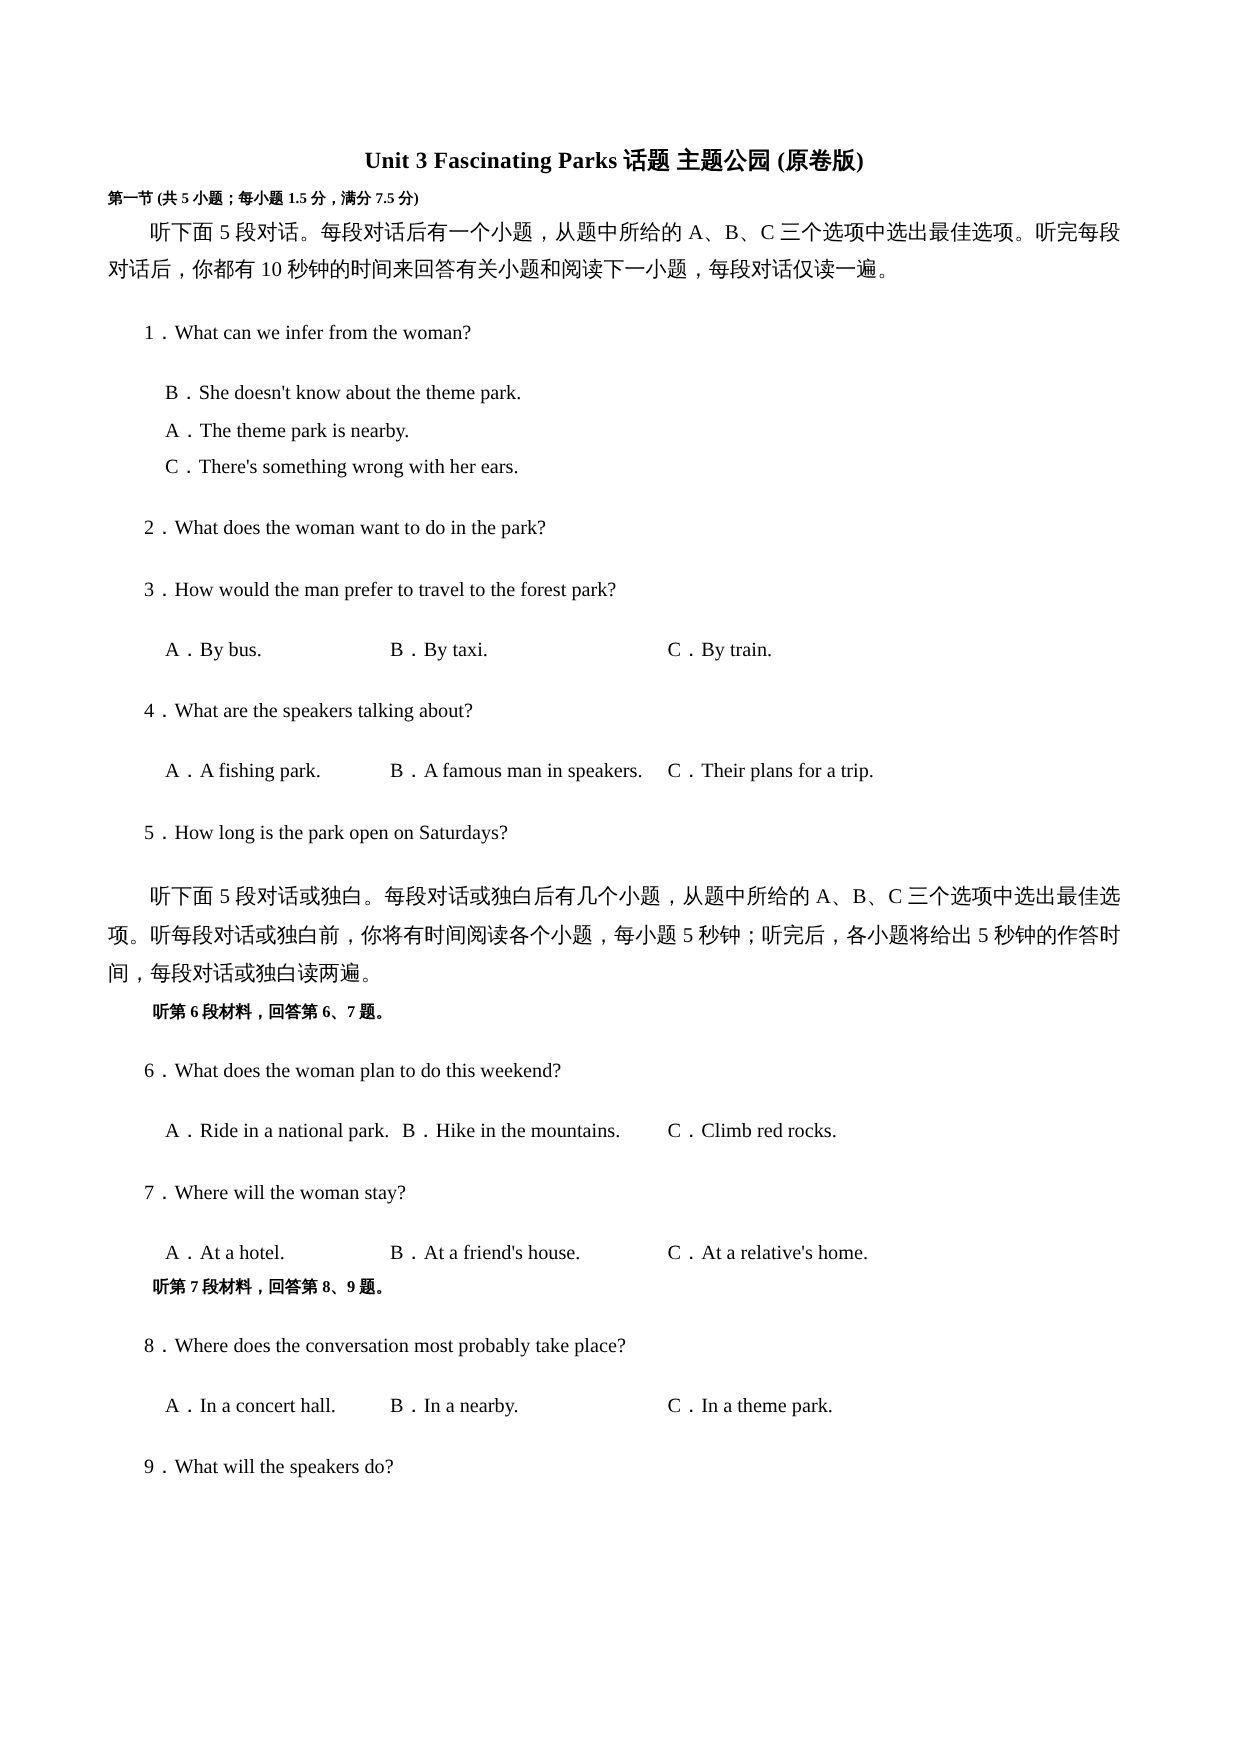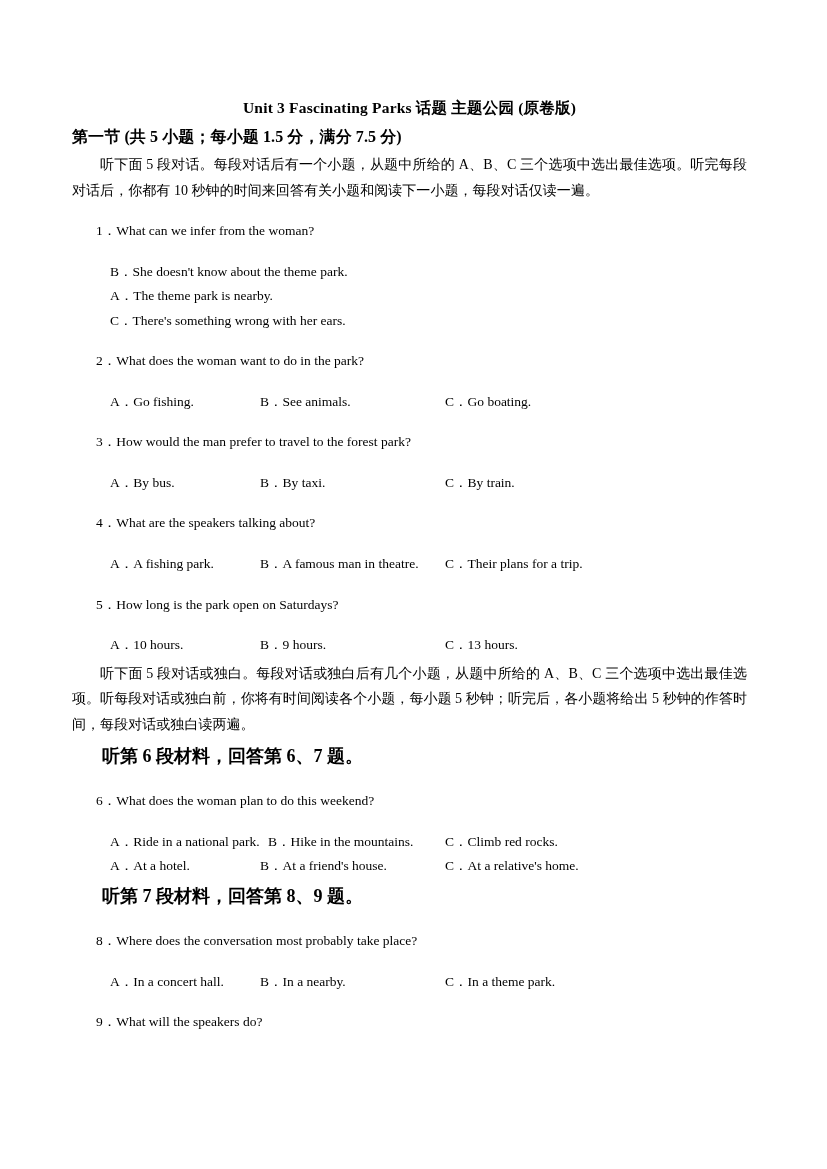--- a/index.html
+++ b/index.html
@@ -27,21 +27,21 @@
     text-align: center;
     font-weight: bold;
     font-size: 15.5px;
     font-family: "Liberation Serif", serif;
     letter-spacing: 0.2px;
     margin: 0 0 6px 0;
     line-height: 1.5;
   }
   .section-head {
     font-weight: bold;
-    font-size: 16px;
+    font-size: 10px;
     margin: 4px 0 2px 0;
     line-height: 1.55;
     letter-spacing: 0.1px;
   }
   .para {
     font-size: 14px;
     line-height: 1.82;
     text-indent: 28px;
     margin: 0 0 2px 0;
     text-align: justify;
@@ -67,21 +67,21 @@
     line-height: 1.82;
     padding-left: 38px;
     white-space: nowrap;
   }
   .opt-row span.opt {
     display: inline-block;
     vertical-align: top;
   }
   .sub-head {
     font-weight: bold;
-    font-size: 18px;
+    font-size: 11px;
     line-height: 1.9;
     padding-left: 30px;
     margin: 0;
   }
   .spacer-sm { height: 3px; }
 </style>
 </head>
 <body>
 
 <div class="page">
@@ -95,59 +95,56 @@
   <div class="q-line">
     <span>1．</span><span>What can we infer from the woman?</span>
   </div>
   <div class="opt-line">B．She doesn't know about the theme park.</div>
   <div class="opt-line">A．The theme park is nearby.</div>
   <div class="opt-line">C．There's something wrong with her ears.</div>
 
   <div class="q-line">
     <span>2．</span><span>What does the woman want to do in the park?</span>
   </div>
-  <div class="opt-row">
-    <span class="opt" style="width:150px">A．Go fishing.</span><span class="opt" style="width:185px">B．See animals.</span><span class="opt">C．Go boating.</span>
-  </div>
 
   <div class="q-line">
     <span>3．</span><span>How would the man prefer to travel to the forest park?</span>
   </div>
   <div class="opt-row">
     <span class="opt" style="width:150px">A．By bus.</span><span class="opt" style="width:185px">B．By taxi.</span><span class="opt">C．By train.</span>
   </div>
 
   <div class="q-line">
     <span>4．</span><span>What are the speakers talking about?</span>
   </div>
   <div class="opt-row">
-    <span class="opt" style="width:150px">A．A fishing park.</span><span class="opt" style="width:185px">B．A famous man in theatre.</span><span class="opt">C．Their plans for a trip.</span>
+    <span class="opt" style="width:150px">A．A fishing park.</span><span class="opt" style="width:185px">B．A famous man in speakers.</span><span class="opt">C．Their plans for a trip.</span>
   </div>
 
   <div class="q-line">
     <span>5．</span><span>How long is the park open on Saturdays?</span>
-  </div>
-  <div class="opt-row">
-    <span class="opt" style="width:150px">A．10 hours.</span><span class="opt" style="width:185px">B．9 hours.</span><span class="opt">C．13 hours.</span>
   </div>
 
   <div class="spacer-sm"></div>
 
 
   <div class="para">听下面 5 段对话或独白。每段对话或独白后有几个小题，从题中所给的 A、B、C 三个选项中选出最佳选项。听每段对话或独白前，你将有时间阅读各个小题，每小题 5 秒钟；听完后，各小题将给出 5 秒钟的作答时间，每段对话或独白读两遍。</div>
 
   <div class="sub-head">听第 6 段材料，回答第 6、7 题。</div>
 
   <div class="q-line">
     <span>6．</span><span>What does the woman plan to do this weekend?</span>
   </div>
   <div class="opt-row">
     <span class="opt" style="width:158px">A．Ride in a national park.</span><span class="opt" style="width:177px">B．Hike in the mountains.</span><span class="opt">C．Climb red rocks.</span>
   </div>
 
+  <div class="q-line">
+    <span>7．</span><span>Where will the woman stay?</span>
+  </div>
   <div class="opt-row">
     <span class="opt" style="width:150px">A．At a hotel.</span><span class="opt" style="width:185px">B．At a friend's house.</span><span class="opt">C．At a relative's home.</span>
   </div>
 
   <div class="sub-head">听第 7 段材料，回答第 8、9 题。</div>
 
   <div class="q-line">
     <span>8．</span><span>Where does the conversation most probably take place?</span>
   </div>
   <div class="opt-row">

